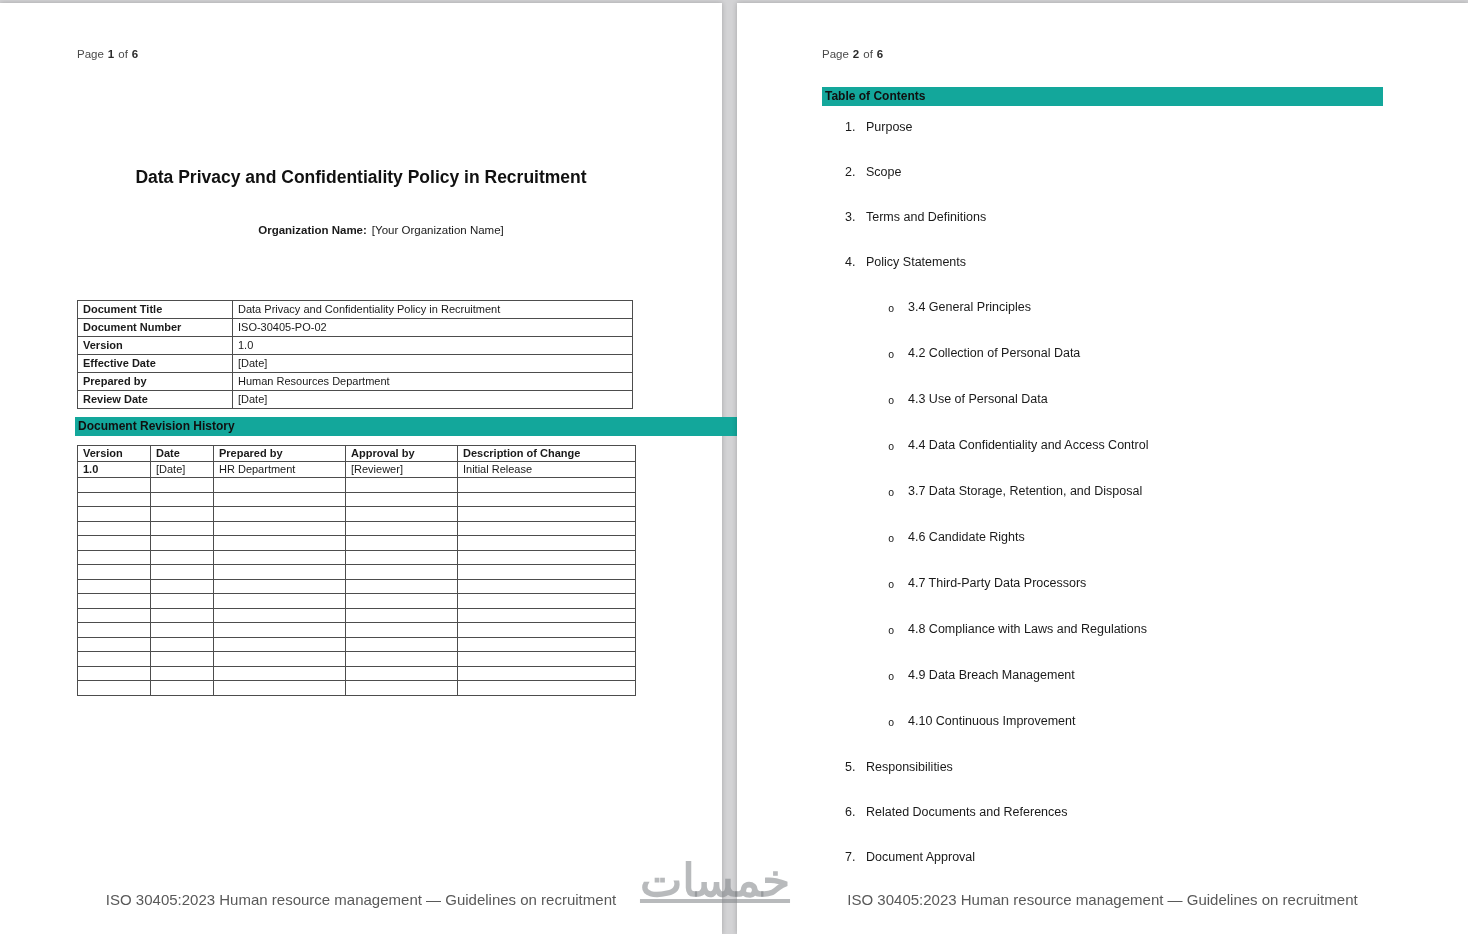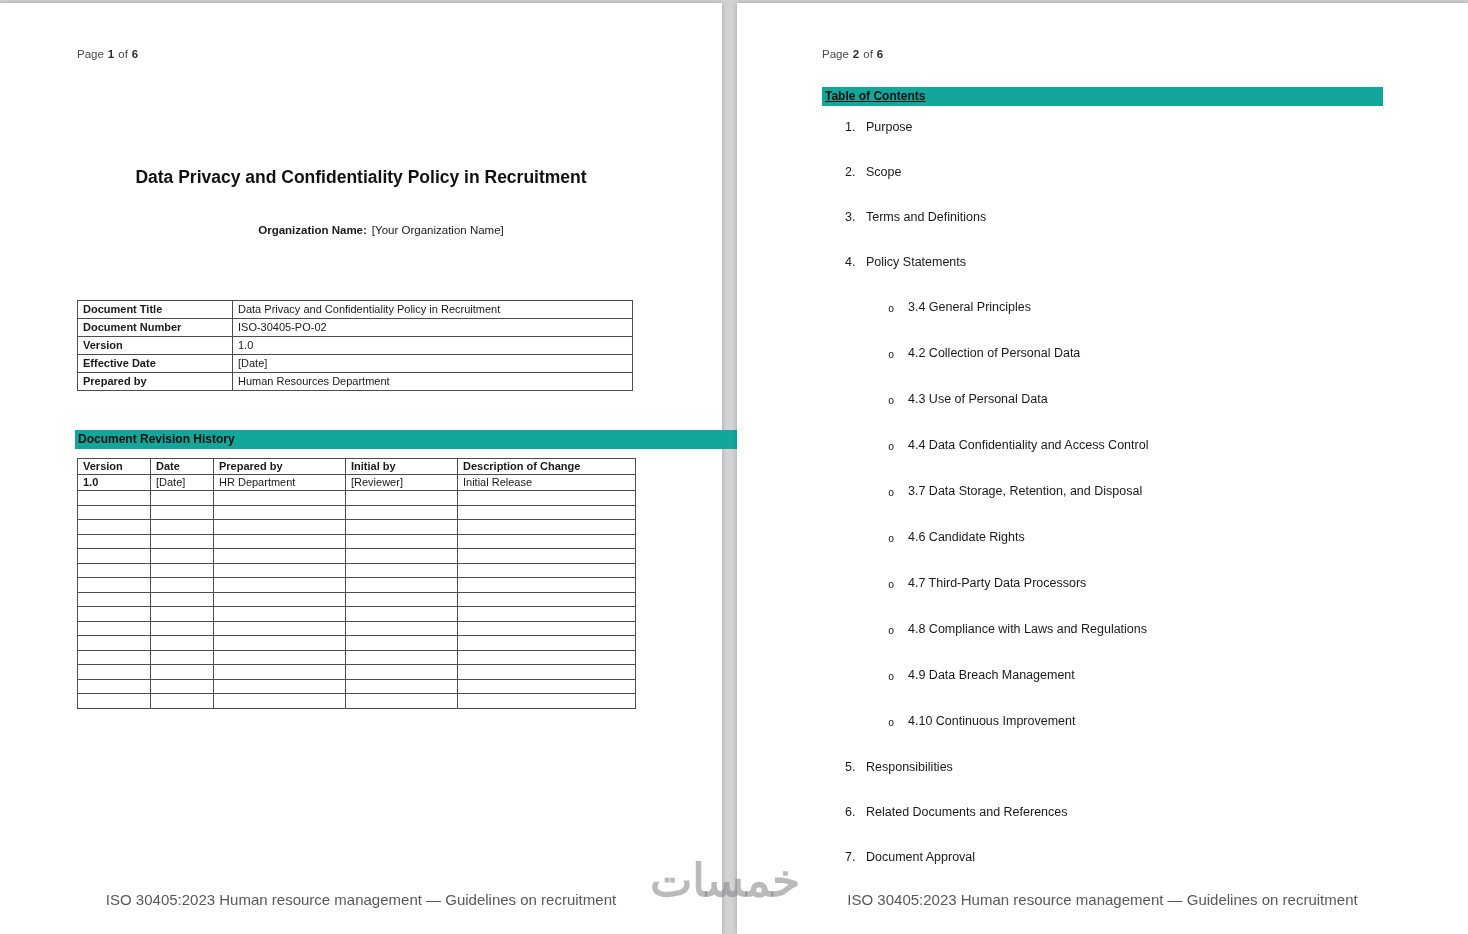--- a/index.html
+++ b/index.html
@@ -74,36 +74,36 @@
 
   .bar {
     background: var(--accent);
     height: 19px;
     line-height: 19px;
     font-size: 12px;
     font-weight: bold;
     color: #101010;
     padding-left: 3px;
   }
-  .rev-heading { margin: 39px 0 0 75px; width: 666px; }
+  .rev-heading { margin: 8px 0 0 75px; width: 666px; }
 
   .rev-table { margin: 9px 0 0 77px; width: 558px; }
   .rev-table td { padding: 1px 5px; height: 14.5px; }
 
   .page-footer {
     position: absolute;
     bottom: 26px;
     left: 0;
     width: 100%;
     text-align: center;
     font-size: 15px;
     color: #595959;
   }
 
-  .toc-bar { margin: 26px 0 0 85px; width: 561px; text-decoration: underline; }
+  .toc-bar { margin: 26px 0 0 85px; width: 561px; }
   .toc-list { margin: 13px 0 0 108px; }
   .toc-row {
     display: flex;
     margin-bottom: 28px;
     font-size: 12.5px;
     line-height: 17px;
     color: #1a1a1a;
   }
   .toc-row .toc-num { width: 21px; flex: 0 0 21px; }
   .toc-row.sub { margin-left: 43px; }
@@ -112,27 +112,28 @@
     font-size: 10.5px;
     padding-top: 1px;
     font-family: "DejaVu Sans Mono", monospace;
   }
 
   .watermark {
     position: absolute;
     left: 630px;
     top: 856px;
     width: 170px;
-    text-align: right;
+    text-align: center;
     font-size: 45px;
     line-height: 50px;
     color: rgba(125, 130, 133, 0.55);
     direction: rtl;
     pointer-events: none;
     font-weight: bold;
+    text-decoration: underline;
   }
 </style>
 </head>
 <body>
 
 <div class="canvas">
 
   <div class="page page-1">
     <div class="page-indicator">
       <span>Page</span>
@@ -166,40 +167,44 @@
           <td class="b">Version</td>
           <td>1.0</td>
         </tr>
         <tr>
           <td class="b">Effective Date</td>
           <td>[Date]</td>
         </tr>
         <tr>
           <td class="b">Prepared by</td>
           <td>Human Resources Department</td>
+        </tr>
+        <tr>
+          <td class="b">Review Date</td>
+          <td>[Date]</td>
         </tr>
       </tbody>
     </table>
 
     <div class="bar rev-heading">Document Revision History</div>
 
     <table class="rev-table">
       <colgroup>
         <col style="width:73px">
           <col style="width:63px">
           <col style="width:132px">
           <col style="width:112px">
           <col style="width:178px">
       </colgroup>
       <tbody>
         <tr>
           <td class="b">Version</td>
           <td class="b">Date</td>
           <td class="b">Prepared by</td>
-          <td class="b">Initial by</td>
+          <td class="b">Approval by</td>
           <td class="b">Description of Change</td>
         </tr>
         <tr>
           <td class="b">1.0</td>
           <td>[Date]</td>
           <td>HR Department</td>
           <td>[Reviewer]</td>
           <td>Initial Release</td>
         </tr>
       <tr>

